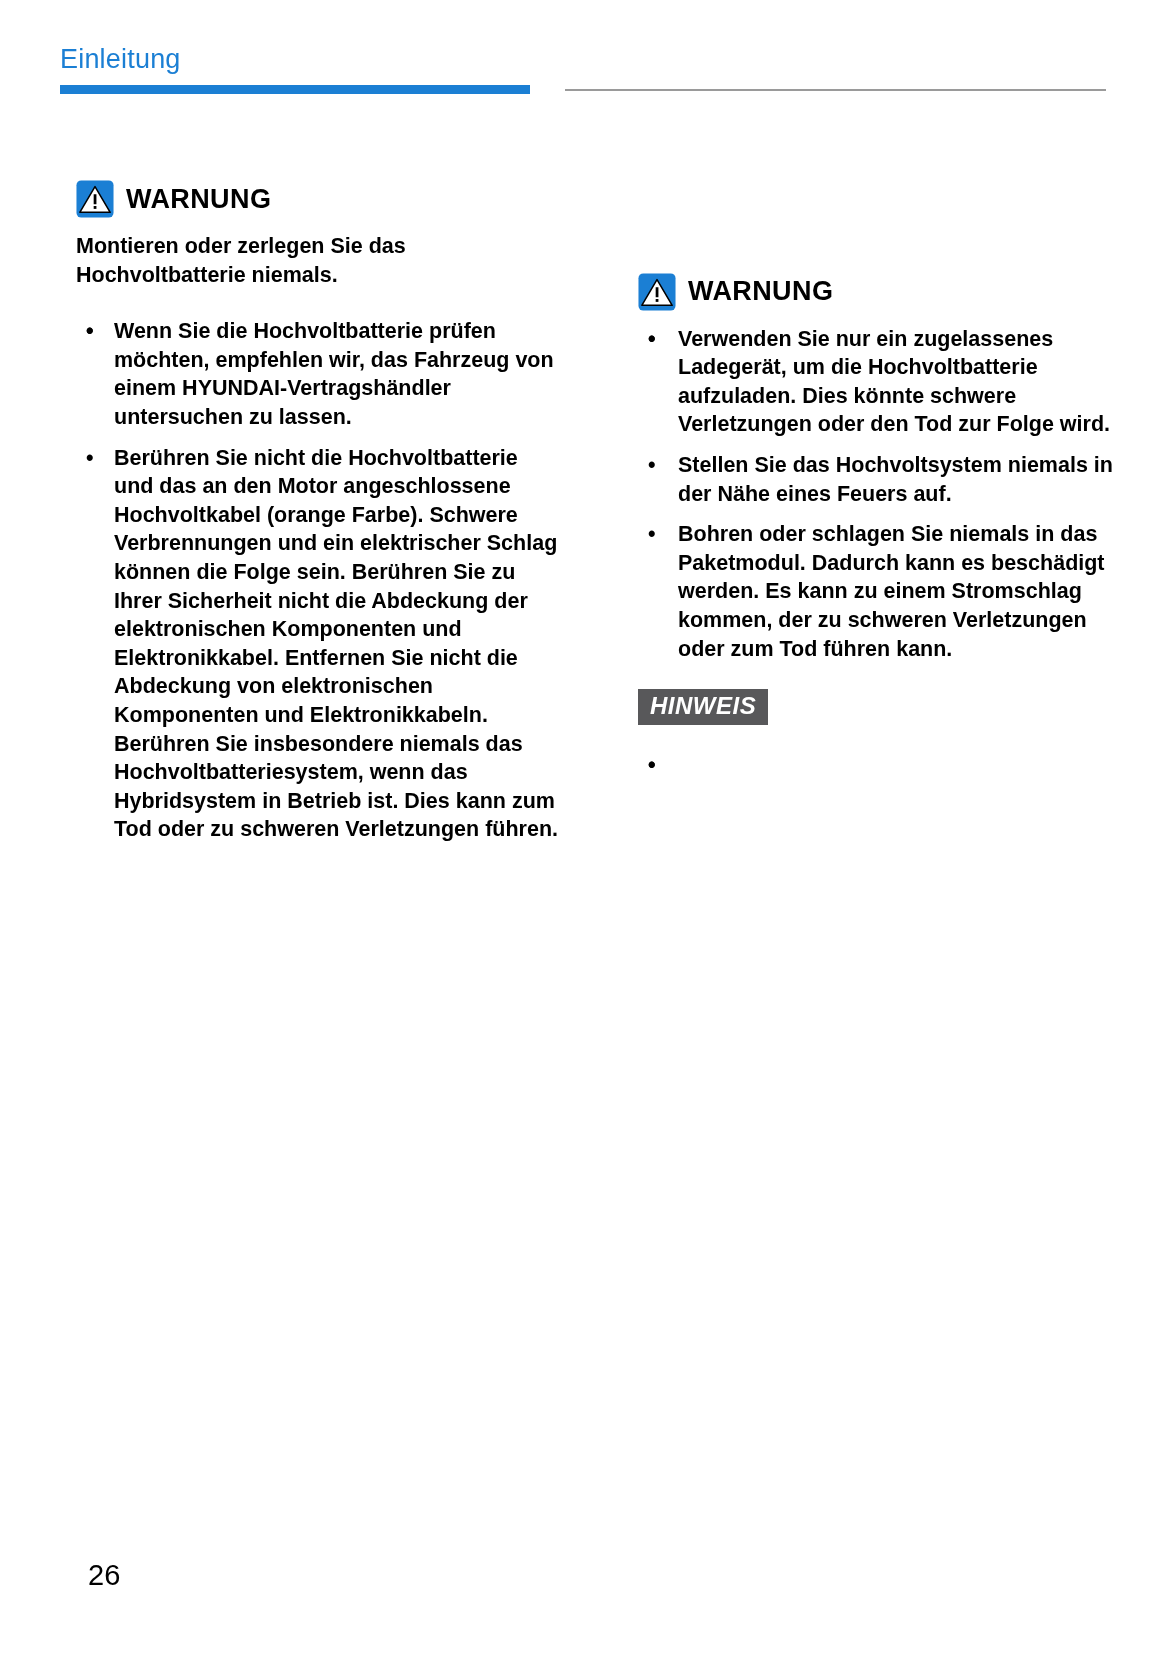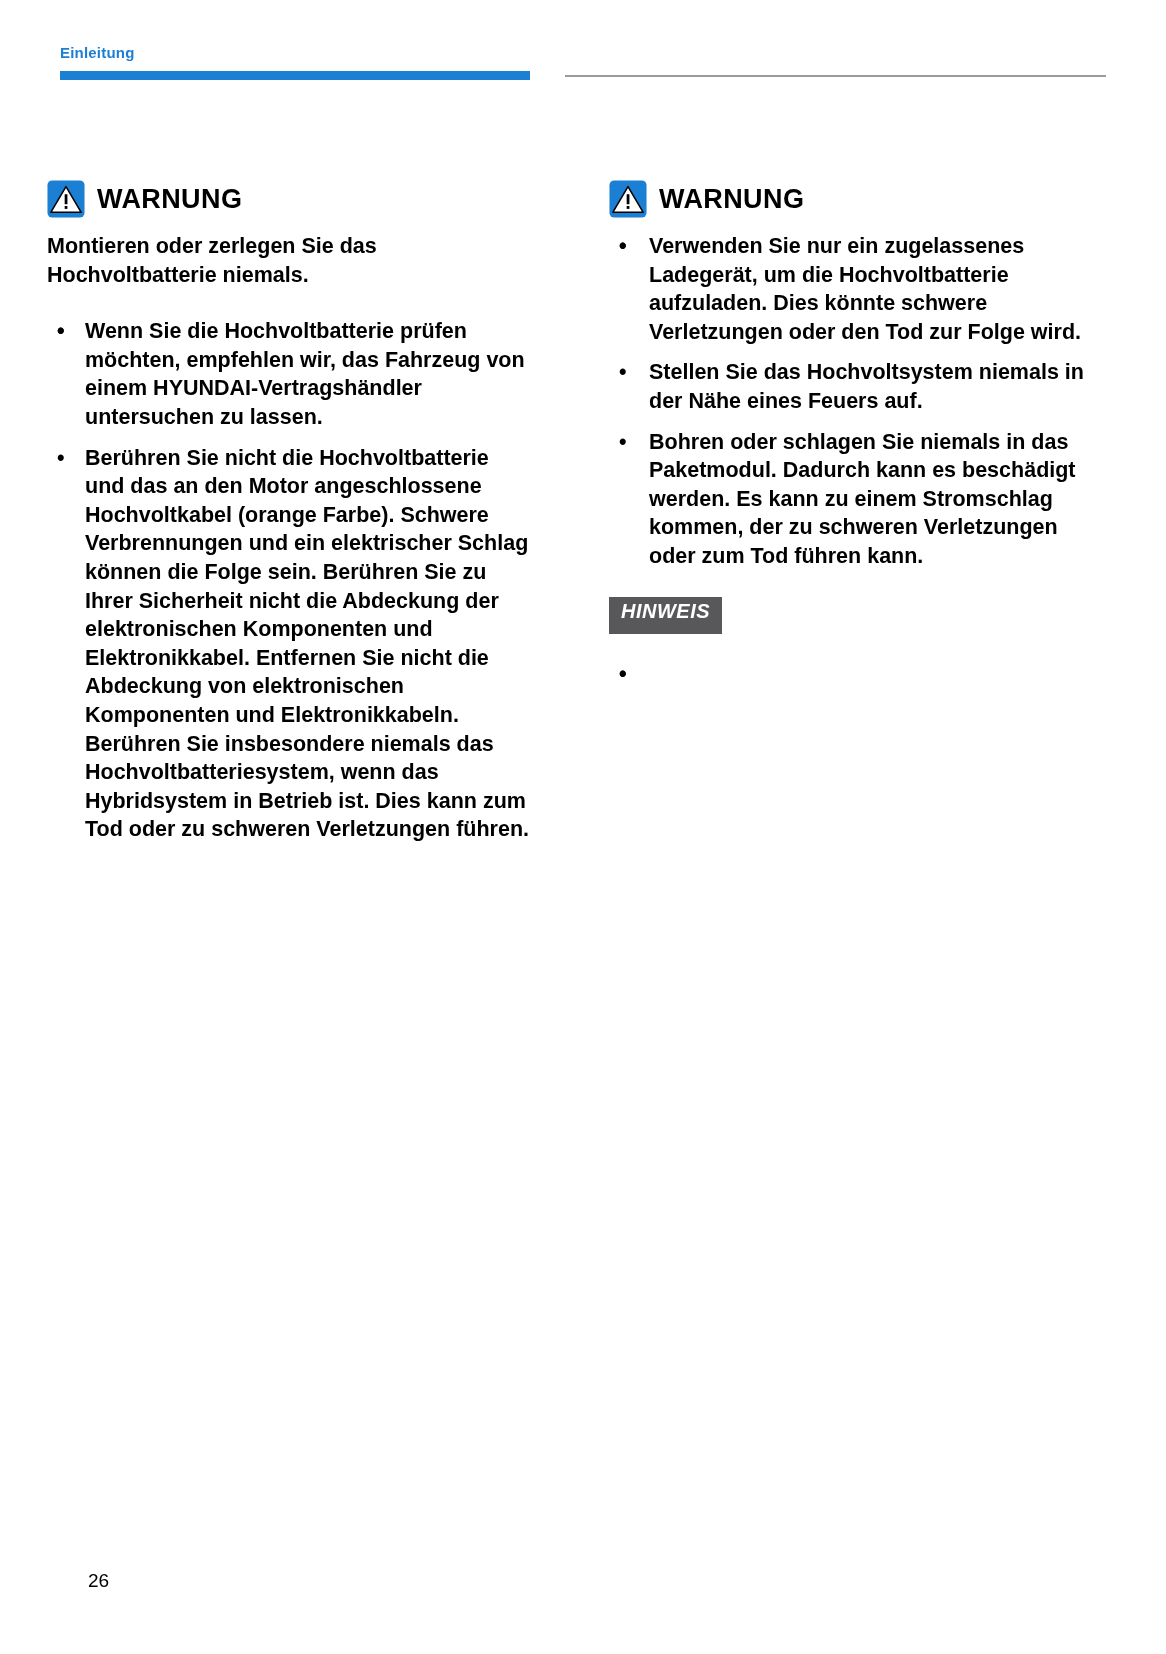--- a/index.html
+++ b/index.html
@@ -22,23 +22,23 @@
   }
 
   
   .header {
     position: absolute;
     left: 60px;
     top: 44px;
     width: 1046px;
   }
   .header-title {
-    font-size: 15px;
+    font-size: 27px;
     color: #1b7fd4;
-    font-weight: 700;
+    font-weight: 400;
     letter-spacing: 0.2px;
     margin-bottom: 10px;
   }
   .header-rules {
     position: relative;
     height: 10px;
   }
   .rule-blue {
     position: absolute;
     left: 0;
@@ -52,25 +52,26 @@
     left: 505px;
     top: 4px;
     width: 541px;
     height: 2px;
     background: #9a9a9a;
   }
 
   
   .content {
     position: absolute;
-    left: 47px;
+    left: 76px;
     top: 180px;
     width: 1046px;
     display: flex;
     gap: 78px;
+    align-items: center;
   }
   .col {
     width: 489px;
   }
 
   
   .warn-head {
     display: flex;
     align-items: center;
     gap: 12px;
@@ -86,25 +87,25 @@
     font-size: 27px;
     font-weight: bold;
     letter-spacing: 0.4px;
   }
 
   
   .notice-head {
     display: inline-block;
     background: #58585a;
     color: #ffffff;
-    font-size: 20px;
+    font-size: 24px;
     font-weight: bold;
     font-style: italic;
     letter-spacing: 0.5px;
-    padding: 3px 12px 11px 12px;
+    padding: 3px 12px 5px 12px;
     margin: 26px 0 14px 0;
   }
 
   
   .lead {
     font-size: 21.5px;
     font-weight: bold;
     line-height: 1.33;
     margin: 0 0 28px 0;
   }
@@ -136,21 +137,21 @@
   
   .col-right ul.bullets > li {
     padding-left: 40px;
   }
 
   
   .page-number {
     position: absolute;
     left: 88px;
     bottom: 62px;
-    font-size: 19px;
+    font-size: 29px;
     color: #000;
   }
 </style>
 </head>
 <body>
 
 <div class="page">
 
   <div class="header">
     <div class="header-title">Einleitung</div>

